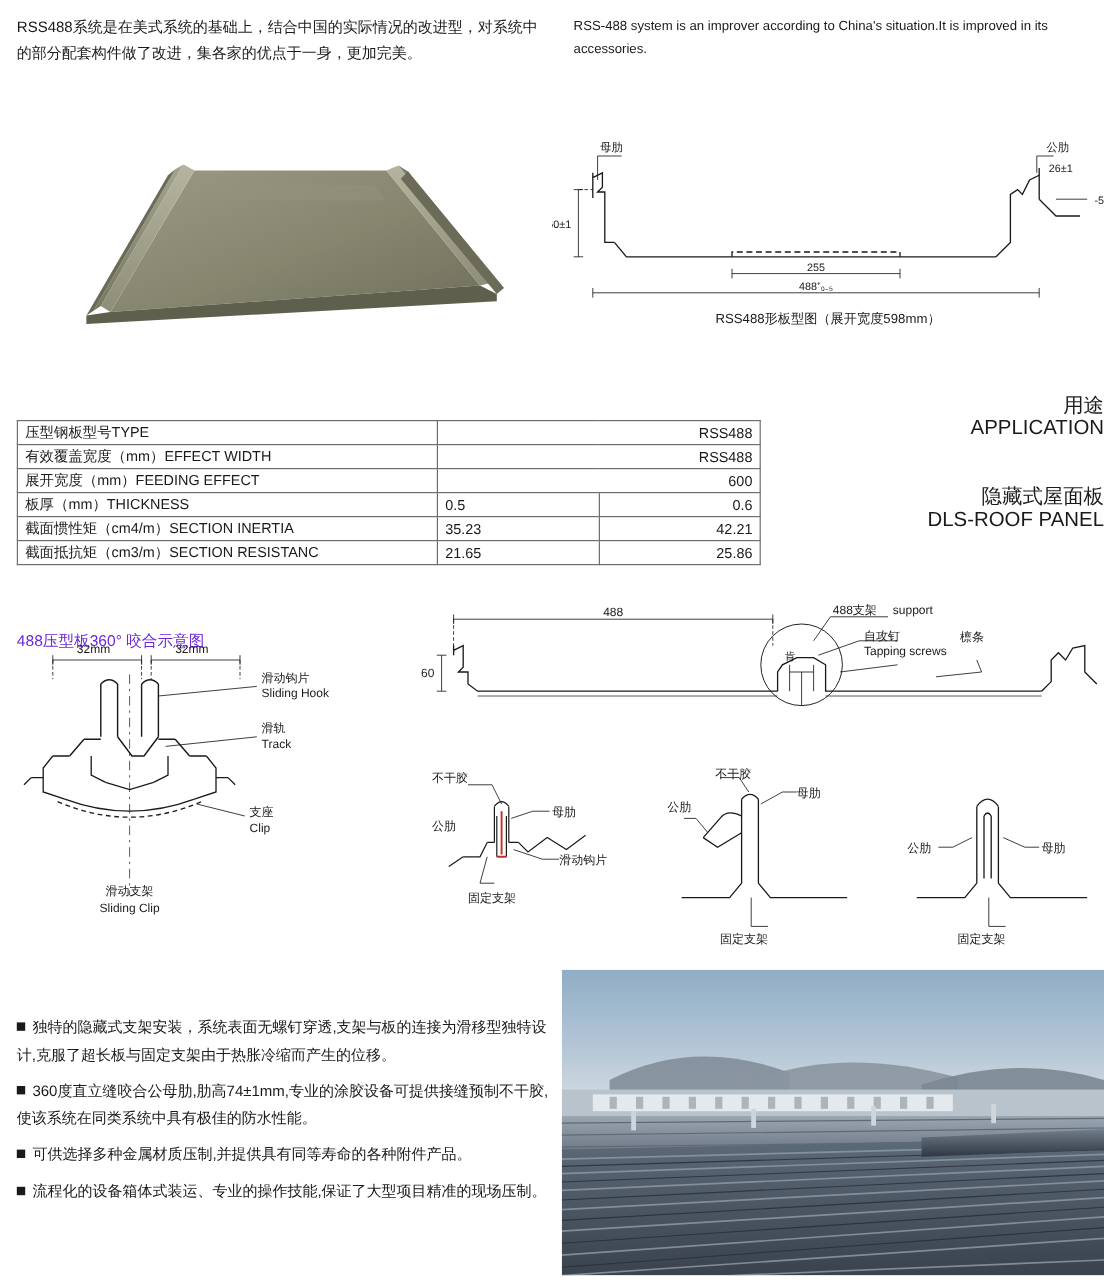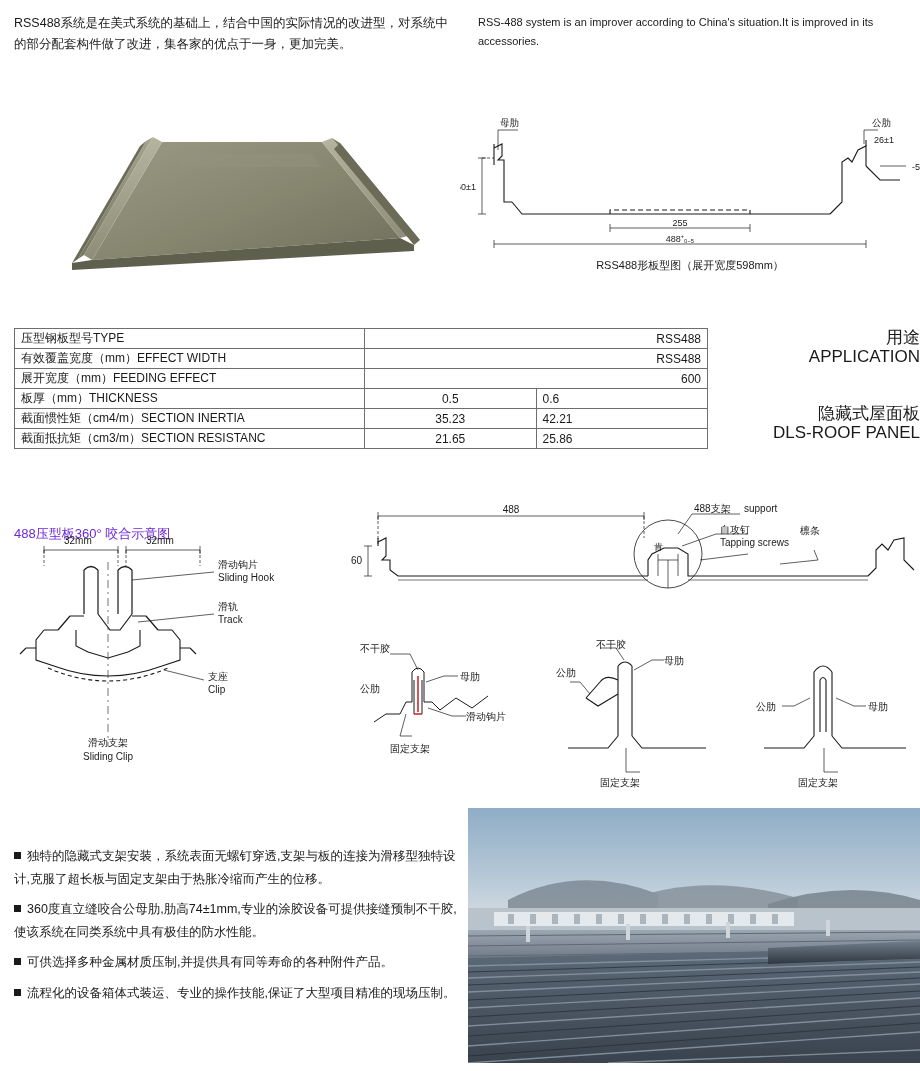--- a/index.html
+++ b/index.html
@@ -30,31 +30,31 @@
 
   
   .section-drawing { position:absolute; left:460px; top:110px; width:460px; height:175px; }
   .sd-caption {
     position:absolute; left:460px; top:258px; width:460px;
     text-align:center; font-size:11px; color:#1a1a1a;
   }
 
   
   .spec-wrap { position:absolute; left:14px; top:328px; width:892px; }
-  table.spec { border-collapse:collapse; width:694px; table-layout:fixed; }
+  table.spec { border-collapse:collapse; width:620px; table-layout:fixed;margin-top:22px; }
   table.spec td {
     border:1px solid #6e6e6e;
     height:20px;
     font-size:12px;
     padding:0 6px;
     white-space:nowrap;
   }
   table.spec td.lbl { width:350px; text-align:left; }
-  table.spec td.v1 { width:130px; text-align:center; }
-  table.spec td.v2 { width:140px; }
+  table.spec td.v1 { width:130px; text-align:left; }
+  table.spec td.v2 { width:140px; text-align:right; }
   table.spec td.merge { text-align:right; }
 
   .app-block {
     position:absolute; left:640px; top:328px; width:280px;
     text-align:right; font-size:17px; line-height:19px; color:#1a1a1a;
   }
   .app-block .a2 { margin-top:38px; }
 
   
   .sec-title {

